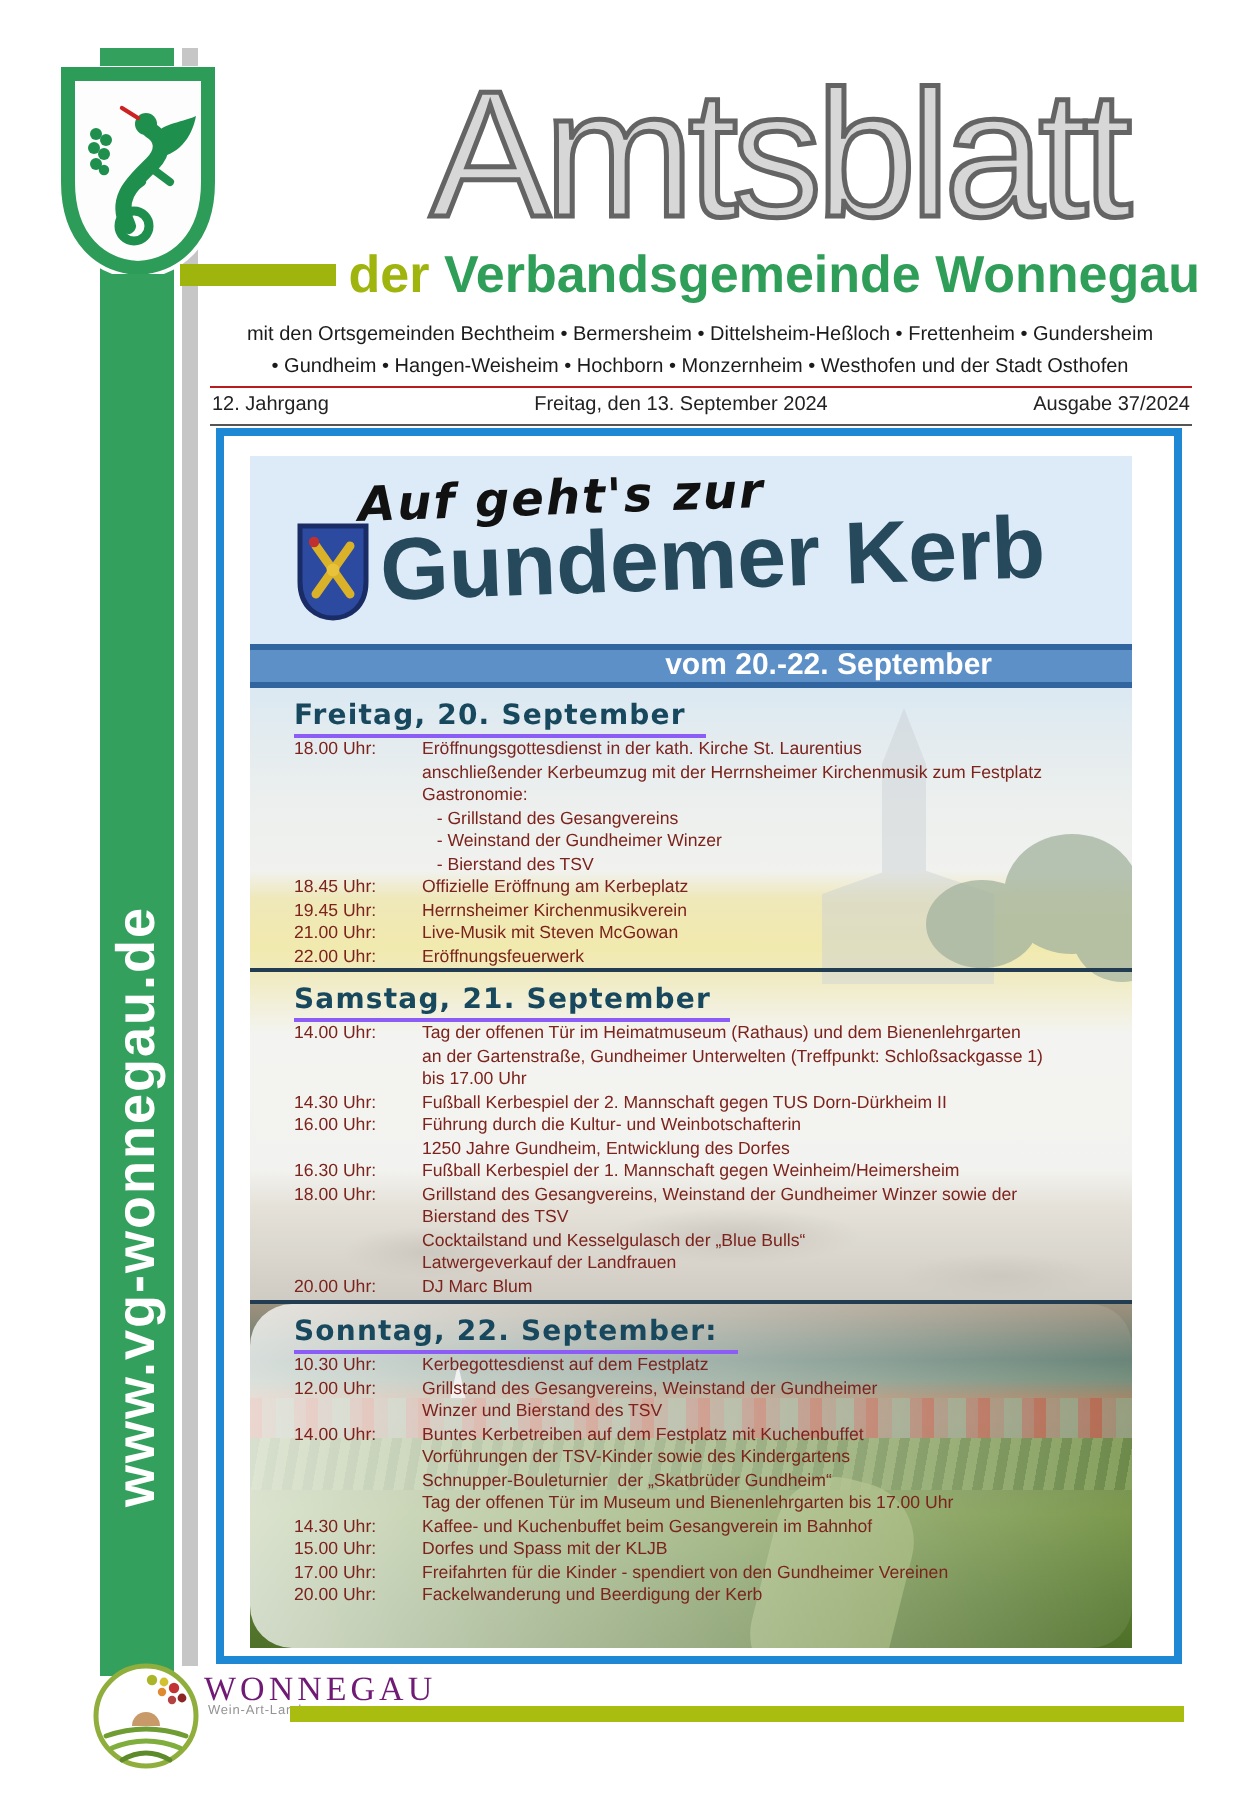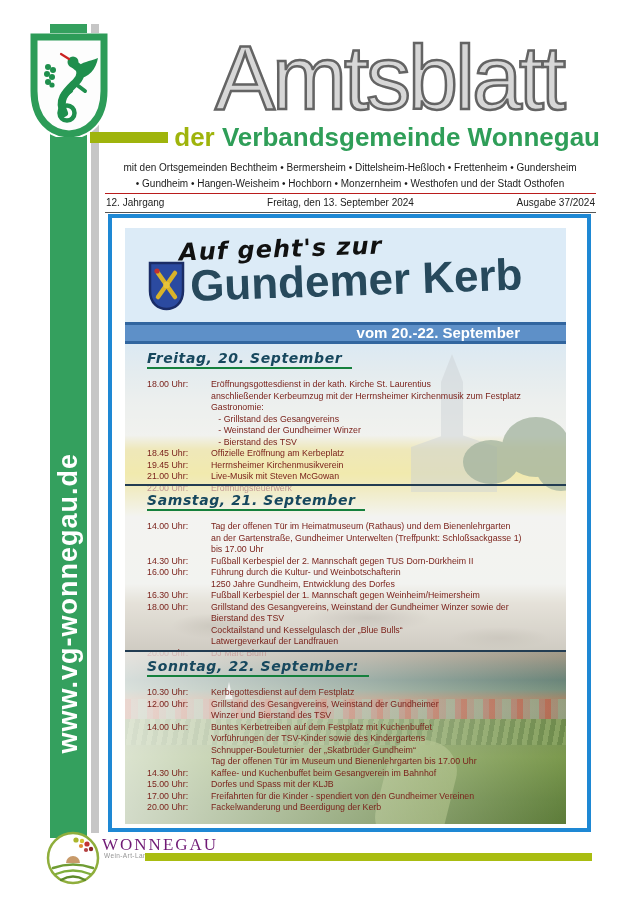--- a/index.html
+++ b/index.html
@@ -20,21 +20,21 @@
   .sub-main{color:#2f9e58;}
   .munis{left:100px;top:150px;width:500px;text-align:center;font-size:10px;color:#1b1b1b;line-height:15.5px;margin-top:10px;}
   .issuebar{left:105px;top:193px;width:491px;display:flex;justify-content:space-between;font-size:10px;color:#222;border-top:1px solid #b91c1c;border-bottom:1px solid #555;padding:3px 1px 4px 1px;box-sizing:border-box;}
   
   .poster{left:108px;top:214px;width:483px;height:618px;border:4px solid #1e88d4;box-sizing:border-box;background:#fff;}
   .pcontent{position:absolute;left:13px;top:10px;width:441px;height:596px;}
   .pheader{position:absolute;left:0;top:0;width:100%;height:94px;background:#dcebf7;}
   .tagline{position:absolute;left:54px;top:7px;font-size:24px;font-weight:bold;font-style:italic;color:#111;transform:rotate(-2deg);letter-spacing:1px;font-family:"DejaVu Sans",sans-serif;}
   .ptitle{position:absolute;left:66px;top:33px;font-size:44px;font-weight:bold;color:#27495c;transform:rotate(-2deg);transform-origin:left bottom;letter-spacing:0;white-space:nowrap;}
   .gshield{position:absolute;left:23px;top:33px;}
-  .pbanner{position:absolute;left:0;top:94px;width:100%;height:22px;background:#5e90c8;border-top:3px solid #31659f;border-bottom:3px solid #31659f;box-sizing:border-box;color:#fff;font-weight:bold;font-size:15px;text-align:right;line-height:16px;padding-right:46px;}
+  .pbanner{position:absolute;left:0;top:94px;width:100%;height:22px;background:#5e90c8;border-top:3px solid #31659f;border-bottom:3px solid #31659f;box-sizing:border-box;color:#fff;font-weight:bold;font-size:15px;text-align:right;line-height:16px;padding-right:70px;}
   
   .photo{position:absolute;left:0;top:116px;width:441px;height:480px;overflow:hidden;}
   .photo-base{position:absolute;inset:0;background:linear-gradient(180deg,
       #b7d2e6 0%, #c9d8de 6%, #d9dfdc 12%, #e2e4de 19%,
       #ded073 22%, #e3d45c 27%, #e0d67f 30%,
       #e6e7e1 36%, #e4e5df 50%,
       #c8c1af 54%, #aea694 60%, #968e7b 65%,
       #5d7a6e 70%, #6b8672 72%,
       #9c7c5c 74%, #a5826a 76%,
       #6e8848 80%, #70903e 86%, #587a30 95%, #4f7028 100%);}
@@ -46,23 +46,23 @@
       radial-gradient(70px 16px at 85% 55%, rgba(130,120,100,.5), transparent 70%);}
   .village{position:absolute;left:0;top:355px;width:100%;height:20px;opacity:.85;background:repeating-linear-gradient(90deg,#b0573d 0 6px,#9a8268 6px 13px,#8a9a78 13px 22px,#a5705a 22px 28px);}
   .spire{position:absolute;left:100px;top:338px;width:0;height:0;border-left:4px solid transparent;border-right:4px solid transparent;border-bottom:18px solid #e8e8e8;opacity:.9;}
   .vineyard{position:absolute;left:0;top:375px;width:100%;height:26px;opacity:.9;background:repeating-linear-gradient(100deg,#5f7f3a 0 5px,#7d9a52 5px 10px);}
   .fieldpath{position:absolute;left:58%;top:395px;width:70px;height:110px;background:linear-gradient(180deg,#93aa62,#7f9a4e);transform:rotate(14deg);opacity:.8;border-radius:30px;}
   
   .sched{position:absolute;inset:0;display:flex;flex-direction:column;}
   .day{box-sizing:border-box;padding:3px 12px 0 22px;}
   .day-0{height:140px;background:rgba(255,255,255,.5);}
   .day-1{height:164px;background:rgba(255,255,255,.52);}
-  .day-2{flex:1;background:linear-gradient(90deg,rgba(255,255,255,.75),rgba(255,255,255,.4) 55%,rgba(255,255,255,.08));}
+  .day-2{flex:1;background:linear-gradient(90deg,rgba(255,255,255,.75),rgba(255,255,255,.4) 55%,rgba(255,255,255,.08));border-radius:21px;}
   .day-divider{height:2px;background:#223c52;}
-  .day-title{display:inline-block;font-size:14px;font-weight:bold;font-style:italic;color:#17485e;border-bottom:2px solid #15803d;letter-spacing:.6px;padding:0 10px 1px 0;margin:3px 0 10px 0;font-family:"DejaVu Sans",sans-serif;}
+  .day-title{display:inline-block;font-size:14px;font-weight:bold;color:#17485e;border-bottom:2px solid #8b5cf6;letter-spacing:.6px;padding:0 10px 1px 0;margin:3px 0 0 0;font-family:"DejaVu Sans",sans-serif;}
   .item{display:flex;font-size:8.8px;font-weight:normal;color:#7b231c;line-height:11.5px;gap:20px;}
   .item .time{width:44px;flex:none;}
   .item .lines{flex:1;}
   .item .line{white-space:pre-wrap;}
   
   .logo{left:45px;top:830px;}
   .brand{left:102px;top:835px;font-family:"Liberation Serif",serif;font-size:17px;letter-spacing:2px;color:#701a75;}
   .brand-sub{left:104px;top:852px;font-size:6.5px;color:#949494;letter-spacing:.4px;}
   .lime-footer{left:145px;top:853px;width:447px;height:8px;background:#a9bd11;}
 </style>

